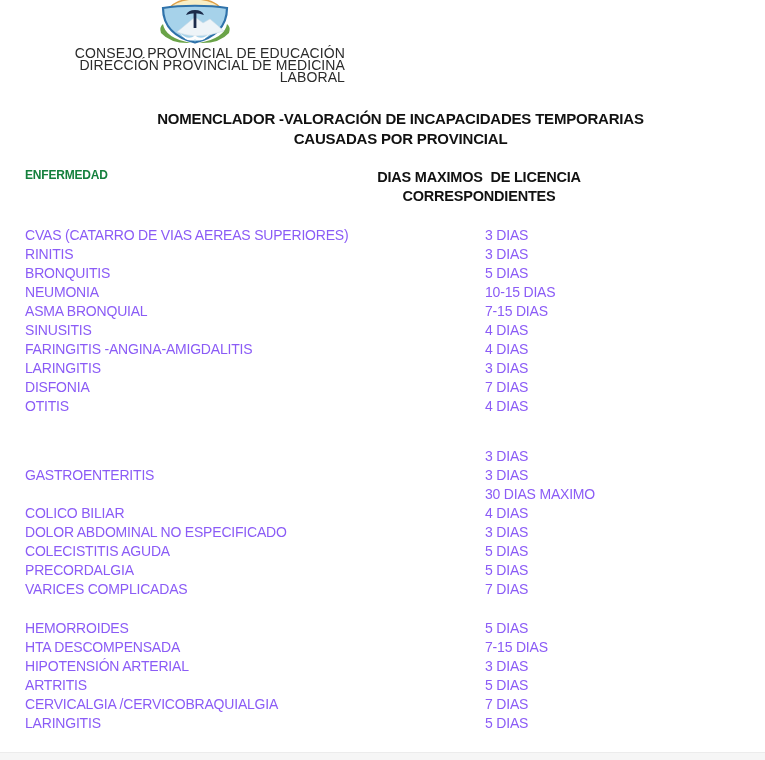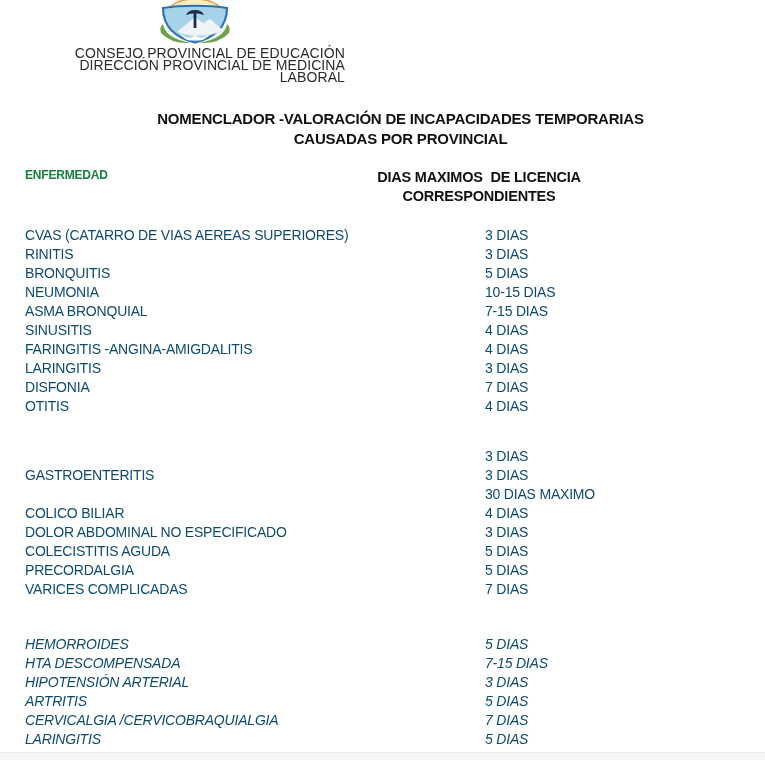--- a/index.html
+++ b/index.html
@@ -72,28 +72,28 @@
   .col-header-right .l1 { white-space: pre; }
 
   
   .table-body {
     position: absolute;
     left: 0;
     top: 226px;
     width: 765px;
   }
   .group + .group { margin-top: 31px; }
-  .group:nth-child(3) { margin-top: 36px; font-style: italic; }
+  .group:nth-child(3) { margin-top: 20px; }
   .row {
     position: relative;
     height: 19px;
     font-size: 14px;
     line-height: 19px;
     letter-spacing: -0.2px;
-    color: #0c4a6e;
+    color: #8b5cf6;
   }
   .cell-name  { position: absolute; left: 25px;  white-space: nowrap; }
   .cell-days  { position: absolute; left: 485px; white-space: nowrap; }
 
   
   .bottom-edge {
     position: absolute;
     left: 0;
     bottom: 0;
     width: 765px;

